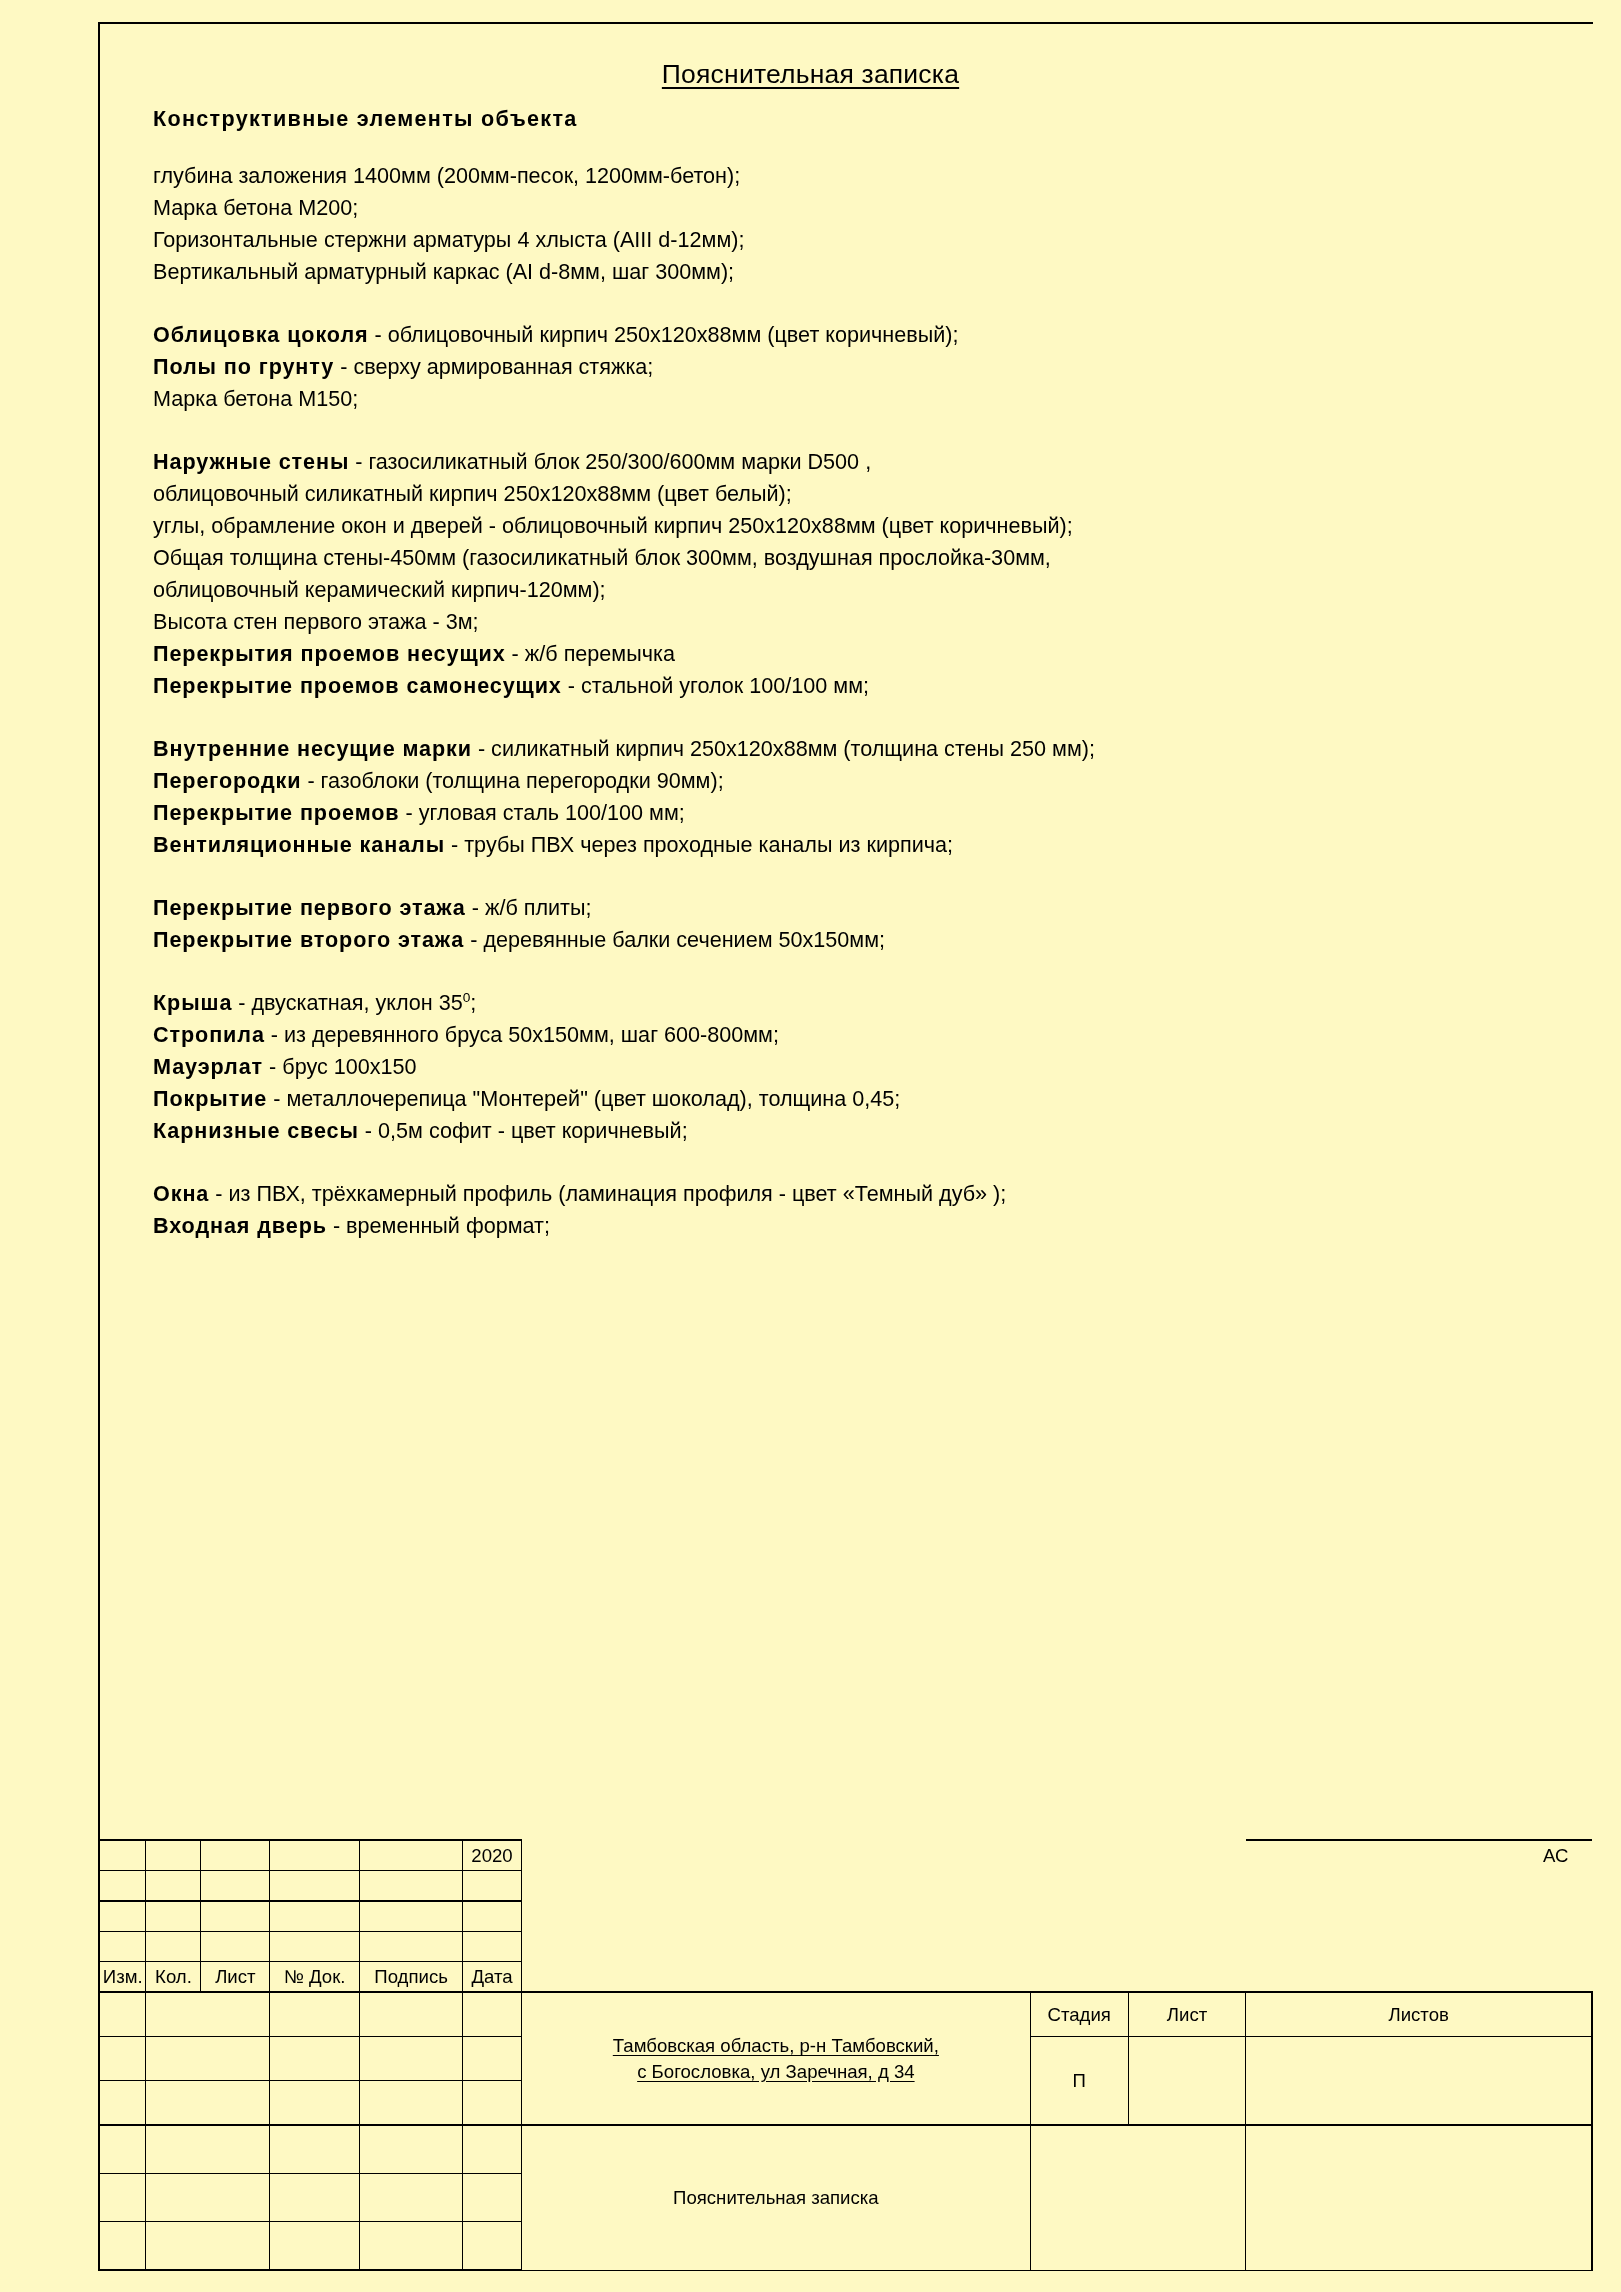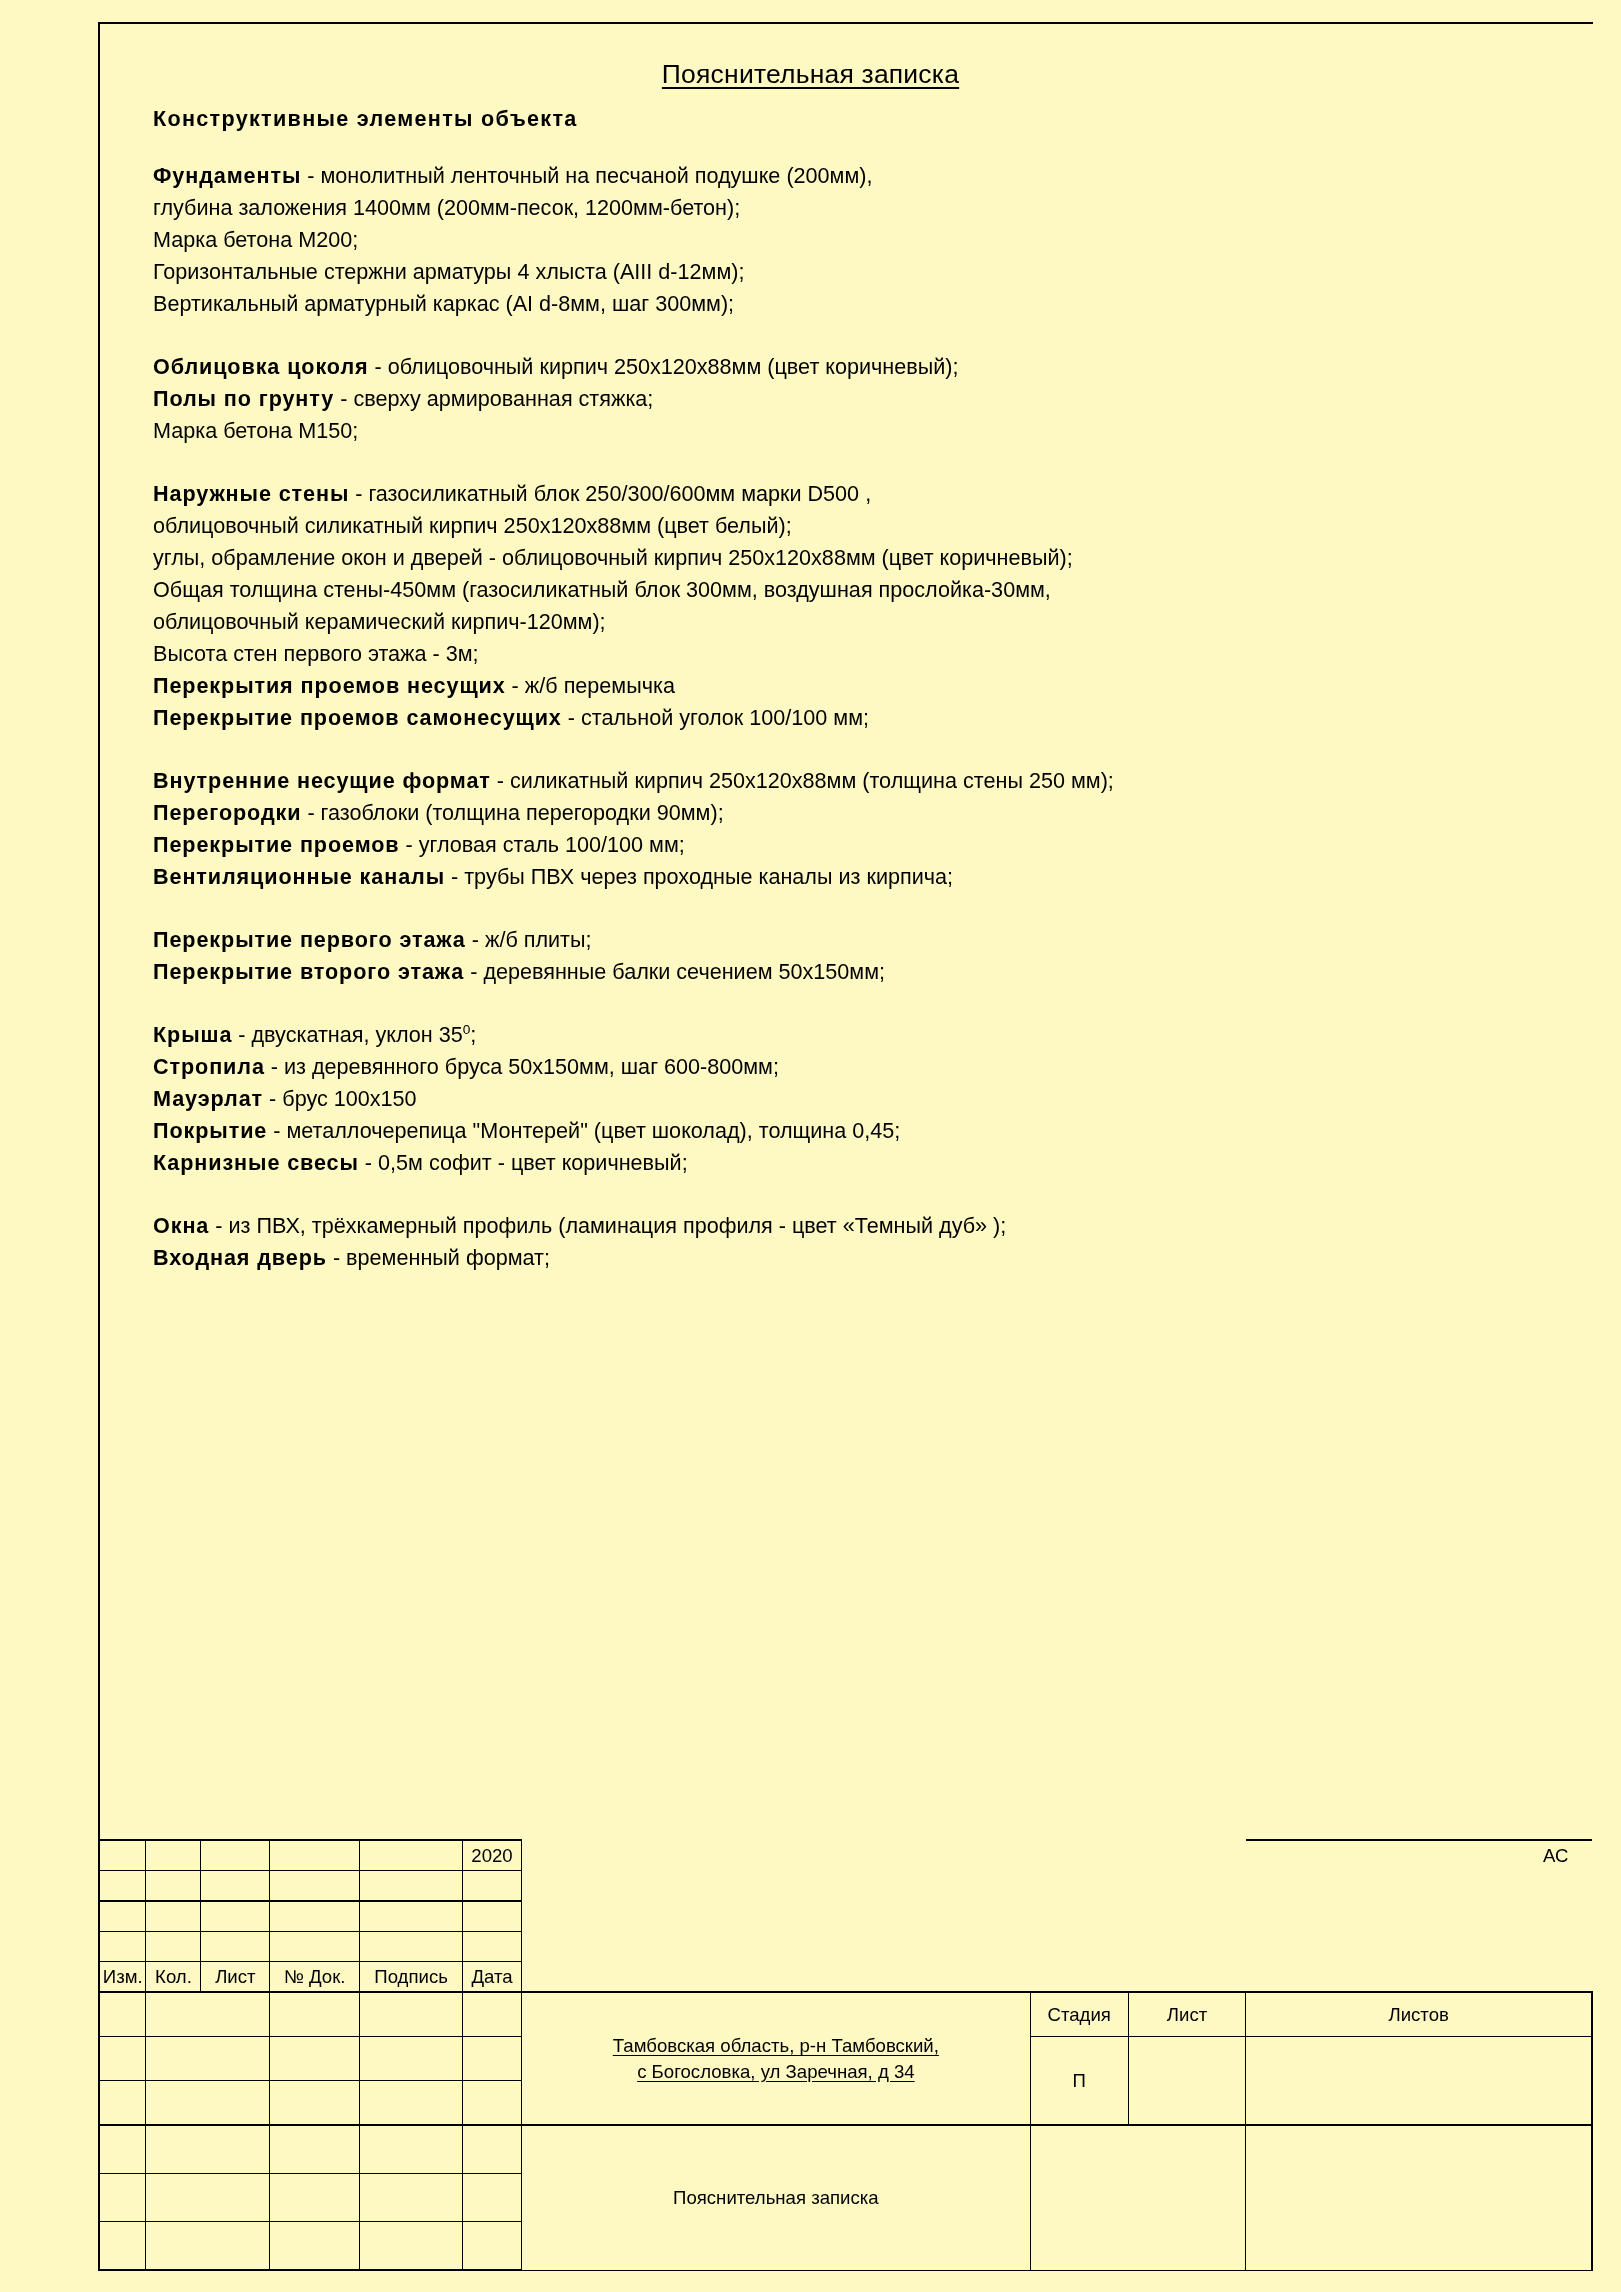--- a/index.html
+++ b/index.html
@@ -129,21 +129,20 @@
   <div class="frame"></div>
 
   <div class="doc-title">
     <span>Пояснительная записка</span>
   </div>
 
   <div class="content">
     <div class="section-heading">Конструктивные элементы объекта</div>
     <div id="blocks-host">
         <div class="block">
-          <div class="line"><b>Фундаменты</b><span> - монолитный ленточный на песчаной подушке (200мм),</span></div>
           <div class="line"><span>глубина заложения 1400мм (200мм-песок, 1200мм-бетон);</span></div>
           <div class="line"><span>Марка бетона М200;</span></div>
           <div class="line"><span>Горизонтальные стержни арматуры 4 хлыста (АIII d-12мм);</span></div>
           <div class="line"><span>Вертикальный арматурный каркас (АI d-8мм, шаг 300мм);</span></div>
         </div>
         <div class="block">
           <div class="line"><b>Облицовка цоколя</b><span> - облицовочный кирпич 250х120х88мм (цвет коричневый);</span></div>
           <div class="line"><b>Полы по грунту</b><span> - сверху армированная стяжка;</span></div>
           <div class="line"><span>Марка бетона М150;</span></div>
         </div>
@@ -151,21 +150,21 @@
           <div class="line"><b>Наружные стены</b><span> - газосиликатный блок 250/300/600мм марки D500 ,</span></div>
           <div class="line"><span>облицовочный силикатный кирпич 250х120х88мм (цвет белый);</span></div>
           <div class="line"><span>углы, обрамление окон и дверей - облицовочный кирпич 250х120х88мм (цвет коричневый);</span></div>
           <div class="line"><span>Общая толщина стены-450мм (газосиликатный блок 300мм, воздушная прослойка-30мм,</span></div>
           <div class="line"><span>облицовочный керамический кирпич-120мм);</span></div>
           <div class="line"><span>Высота стен первого этажа - 3м;</span></div>
           <div class="line"><b>Перекрытия проемов несущих</b><span> - ж/б перемычка</span></div>
           <div class="line"><b>Перекрытие проемов самонесущих</b><span> - стальной уголок 100/100 мм;</span></div>
         </div>
         <div class="block">
-          <div class="line"><b>Внутренние несущие формат</b><span> - силикатный кирпич 250х120х88мм (толщина стены 250 мм);</span></div>
+          <div class="line"><b>Внутренние несущие марки</b><span> - силикатный кирпич 250х120х88мм (толщина стены 250 мм);</span></div>
           <div class="line"><b>Перегородки</b><span> - газоблоки (толщина перегородки 90мм);</span></div>
           <div class="line"><b>Перекрытие проемов</b><span> - угловая сталь 100/100 мм;</span></div>
           <div class="line"><b>Вентиляционные каналы</b><span> - трубы ПВХ через проходные каналы из кирпича;</span></div>
         </div>
         <div class="block">
           <div class="line"><b>Перекрытие первого этажа</b><span> - ж/б плиты;</span></div>
           <div class="line"><b>Перекрытие второго этажа</b><span> - деревянные балки сечением 50х150мм;</span></div>
         </div>
         <div class="block">
           <div class="line"><b>Крыша</b><span> - двускатная, уклон 35</span><span class="sup">0</span><span>;</span></div>

